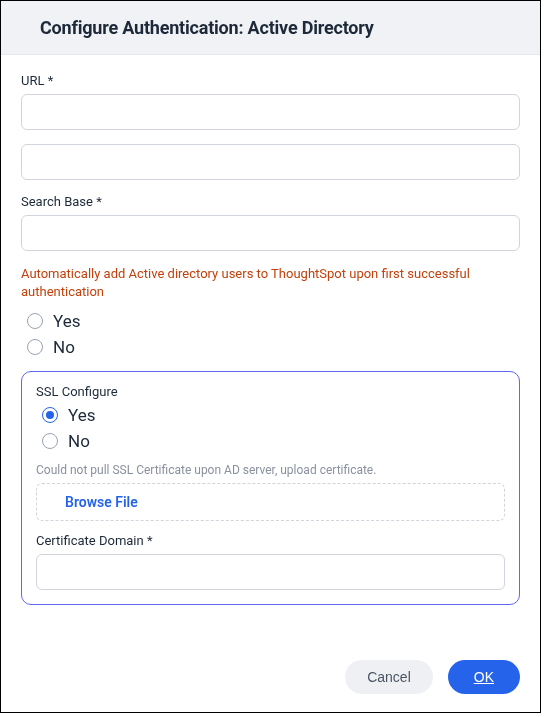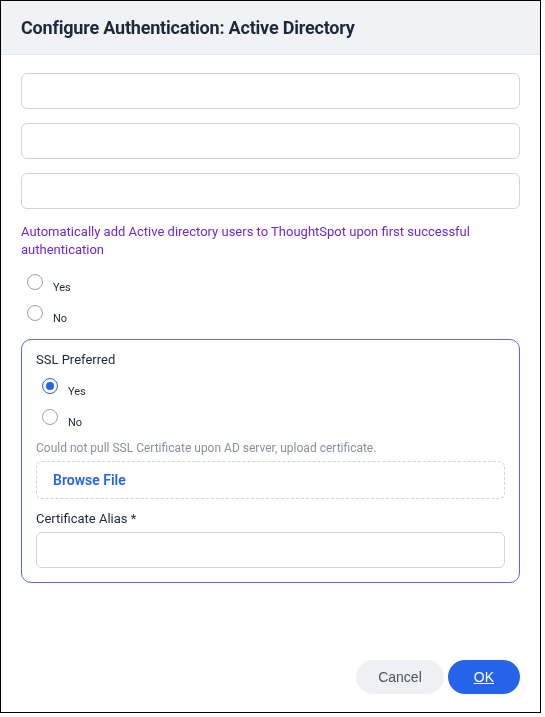--- a/index.html
+++ b/index.html
@@ -26,20 +26,21 @@
     .dialog-header {
       background: #f0f2f5;
       padding: 16px 20px;
       border-bottom: 1px solid #e5e7eb;
     }
     .dialog-title {
       font-size: 18px;
       font-weight: 700;
       color: #1d2939;
       letter-spacing: -0.2px;
+      margin-left: 19px;
     }
     .dialog-body {
       padding: 18px 20px 10px 20px;
       flex: 1;
       overflow: hidden;
     }
     .form-group {
       margin-bottom: 14px;
     }
     .form-label {
@@ -53,21 +54,21 @@
       width: 100%;
       height: 36px;
       border: 1px solid #d0d5dd;
       border-radius: 6px;
       padding: 6px 10px;
       font-size: 13px;
       background: #ffffff;
     }
     .info-text {
       font-size: 13px;
-      color: #6d28d9;
+      color: #c2410c;
       line-height: 1.4;
       margin-bottom: 10px;
     }
     .radio-group {
       padding-left: 6px;
     }
     .radio-option {
       display: flex;
       align-items: center;
       margin-bottom: 6px;
@@ -90,23 +91,22 @@
       position: absolute;
       width: 8px;
       height: 8px;
       background: #2563eb;
       border-radius: 50%;
       top: 50%;
       left: 50%;
       transform: translate(-50%, -50%);
     }
     .radio-label {
-      font-size: 11px;
+      font-size: 17px;
       color: #1d2939;
-      margin-top: 12px;
     }
     .highlight-box {
       border: 1.5px solid #6366f1;
       border-radius: 10px;
       padding: 12px 14px 14px 14px;
       margin-top: 4px;
     }
     .highlight-box .form-group {
       margin-bottom: 12px;
     }
@@ -119,34 +119,34 @@
       margin-top: 2px;
       margin-bottom: 6px;
     }
     .file-upload {
       width: 100%;
       height: 38px;
       border: 1px dashed #d0d5dd;
       border-radius: 6px;
       display: flex;
       align-items: center;
-      padding: 0 16px;
+      padding: 0 28px;
       background: #ffffff;
       cursor: pointer;
     }
     .file-upload-label {
       color: #2563eb;
       font-size: 14px;
       font-weight: 600;
     }
     .dialog-footer {
       padding: 12px 20px 18px 20px;
       display: flex;
       justify-content: flex-end;
-      gap: 4px;
+      gap: 15px;
     }
     .btn {
       border: none;
       border-radius: 20px;
       padding: 9px 22px;
       font-size: 14px;
       font-weight: 500;
       cursor: pointer;
     }
     .btn-secondary {
@@ -165,70 +165,72 @@
 
 <div class="dialog">
 
   <div class="dialog-header">
     <h1 class="dialog-title">Configure Authentication: Active Directory</h1>
   </div>
 
   <div class="dialog-body">
 
     <div class="form-group">
+      <label class="form-label">URL *</label>
       <input type="text" class="text-input" value="" style="">
     </div>
 
     <div class="form-group">
       <input type="text" class="text-input" value="" style="">
     </div>
 
     <div class="form-group">
+      <label class="form-label">Search Base *</label>
       <input type="text" class="text-input" value="" style="">
     </div>
 
     <div class="form-group">
       <div class="info-text">Automatically add Active directory users to ThoughtSpot upon first successful authentication</div>
       <div class="radio-group">
         <div class="radio-option">
           <span class="radio-circle"></span>
           <span class="radio-label">Yes</span>
         </div>
         <div class="radio-option">
           <span class="radio-circle"></span>
           <span class="radio-label">No</span>
         </div>
       </div>
     </div>
 
     <div class="highlight-box">
 
       <div class="form-group">
-        <div class="form-label">SSL Preferred</div>
+        <div class="form-label">SSL Configure</div>
         <div class="radio-group">
           <div class="radio-option">
             <span class="radio-circle selected"></span>
             <span class="radio-label">Yes</span>
           </div>
           <div class="radio-option">
             <span class="radio-circle"></span>
             <span class="radio-label">No</span>
           </div>
         </div>
       </div>
 
       <div class="form-group">
         <div class="help-text">Could not pull SSL Certificate upon AD server, upload certificate.</div>
         <div class="file-upload">
           <span class="file-upload-label">Browse File</span>
         </div>
       </div>
 
       <div class="form-group">
-        <label class="form-label">Certificate Alias *</label>
+        <label class="form-label">Certificate Domain *</label>
         <input type="text" class="text-input" value="" style="">
       </div>
 
     </div>
 
   </div>
 
   <div class="dialog-footer">
     <button class="btn btn-secondary">Cancel</button>
     <button class="btn btn-primary">OK</button>

